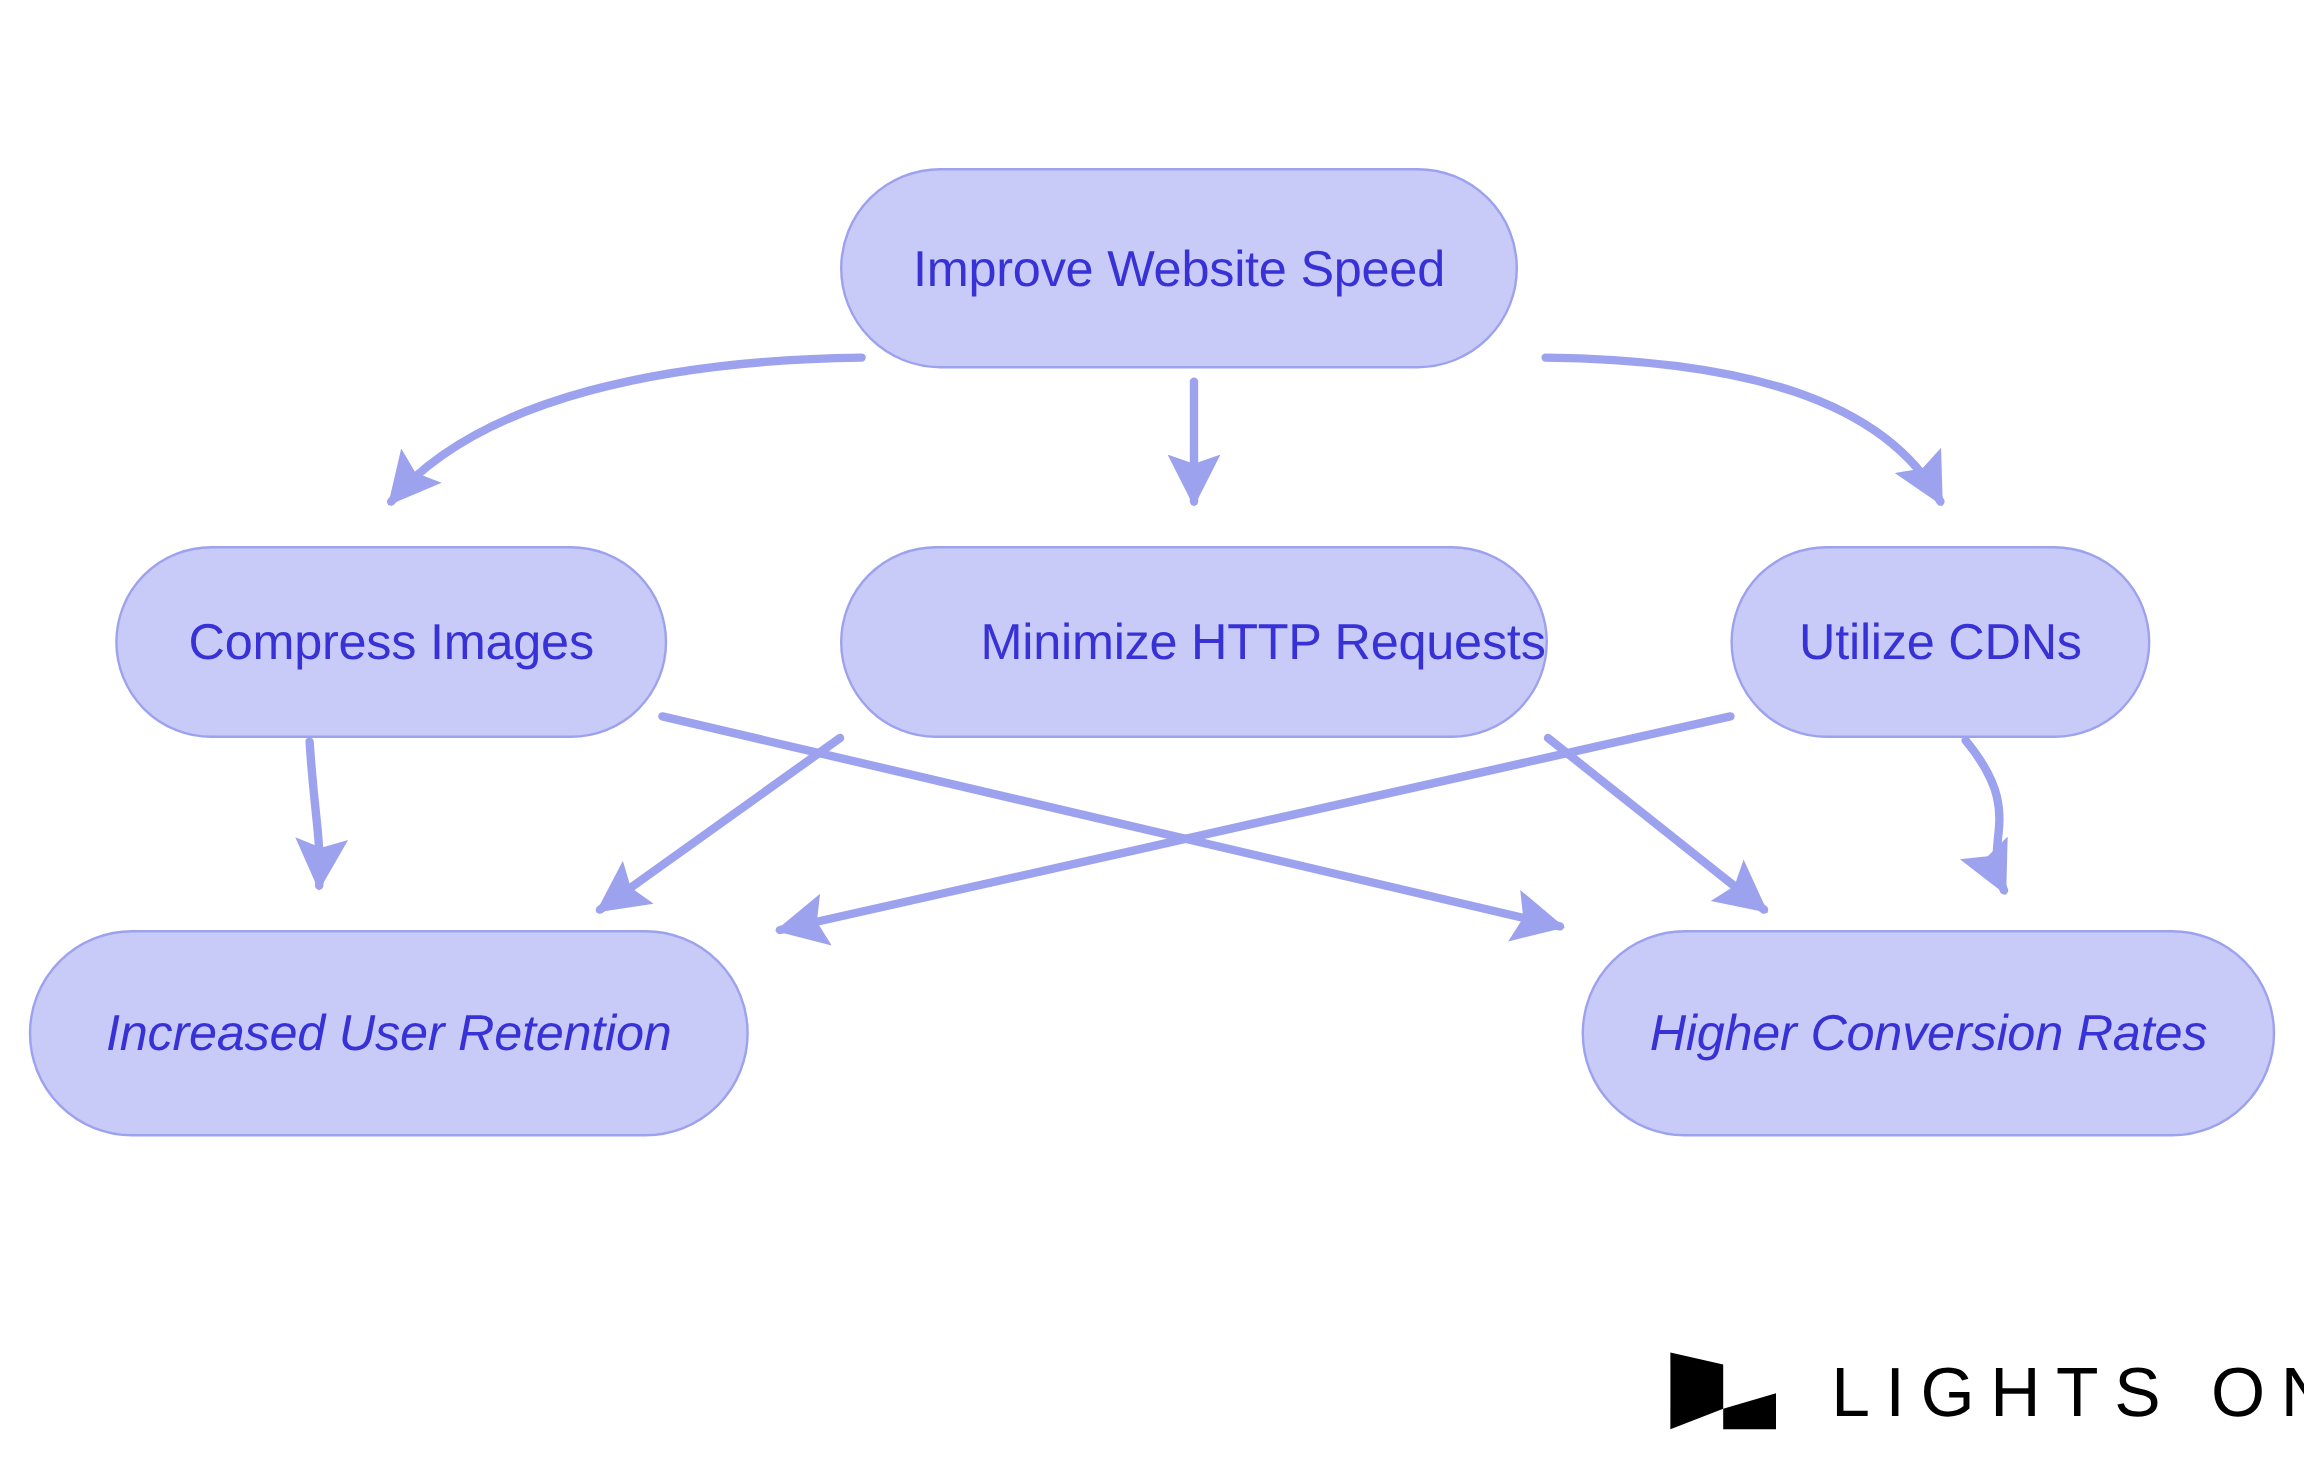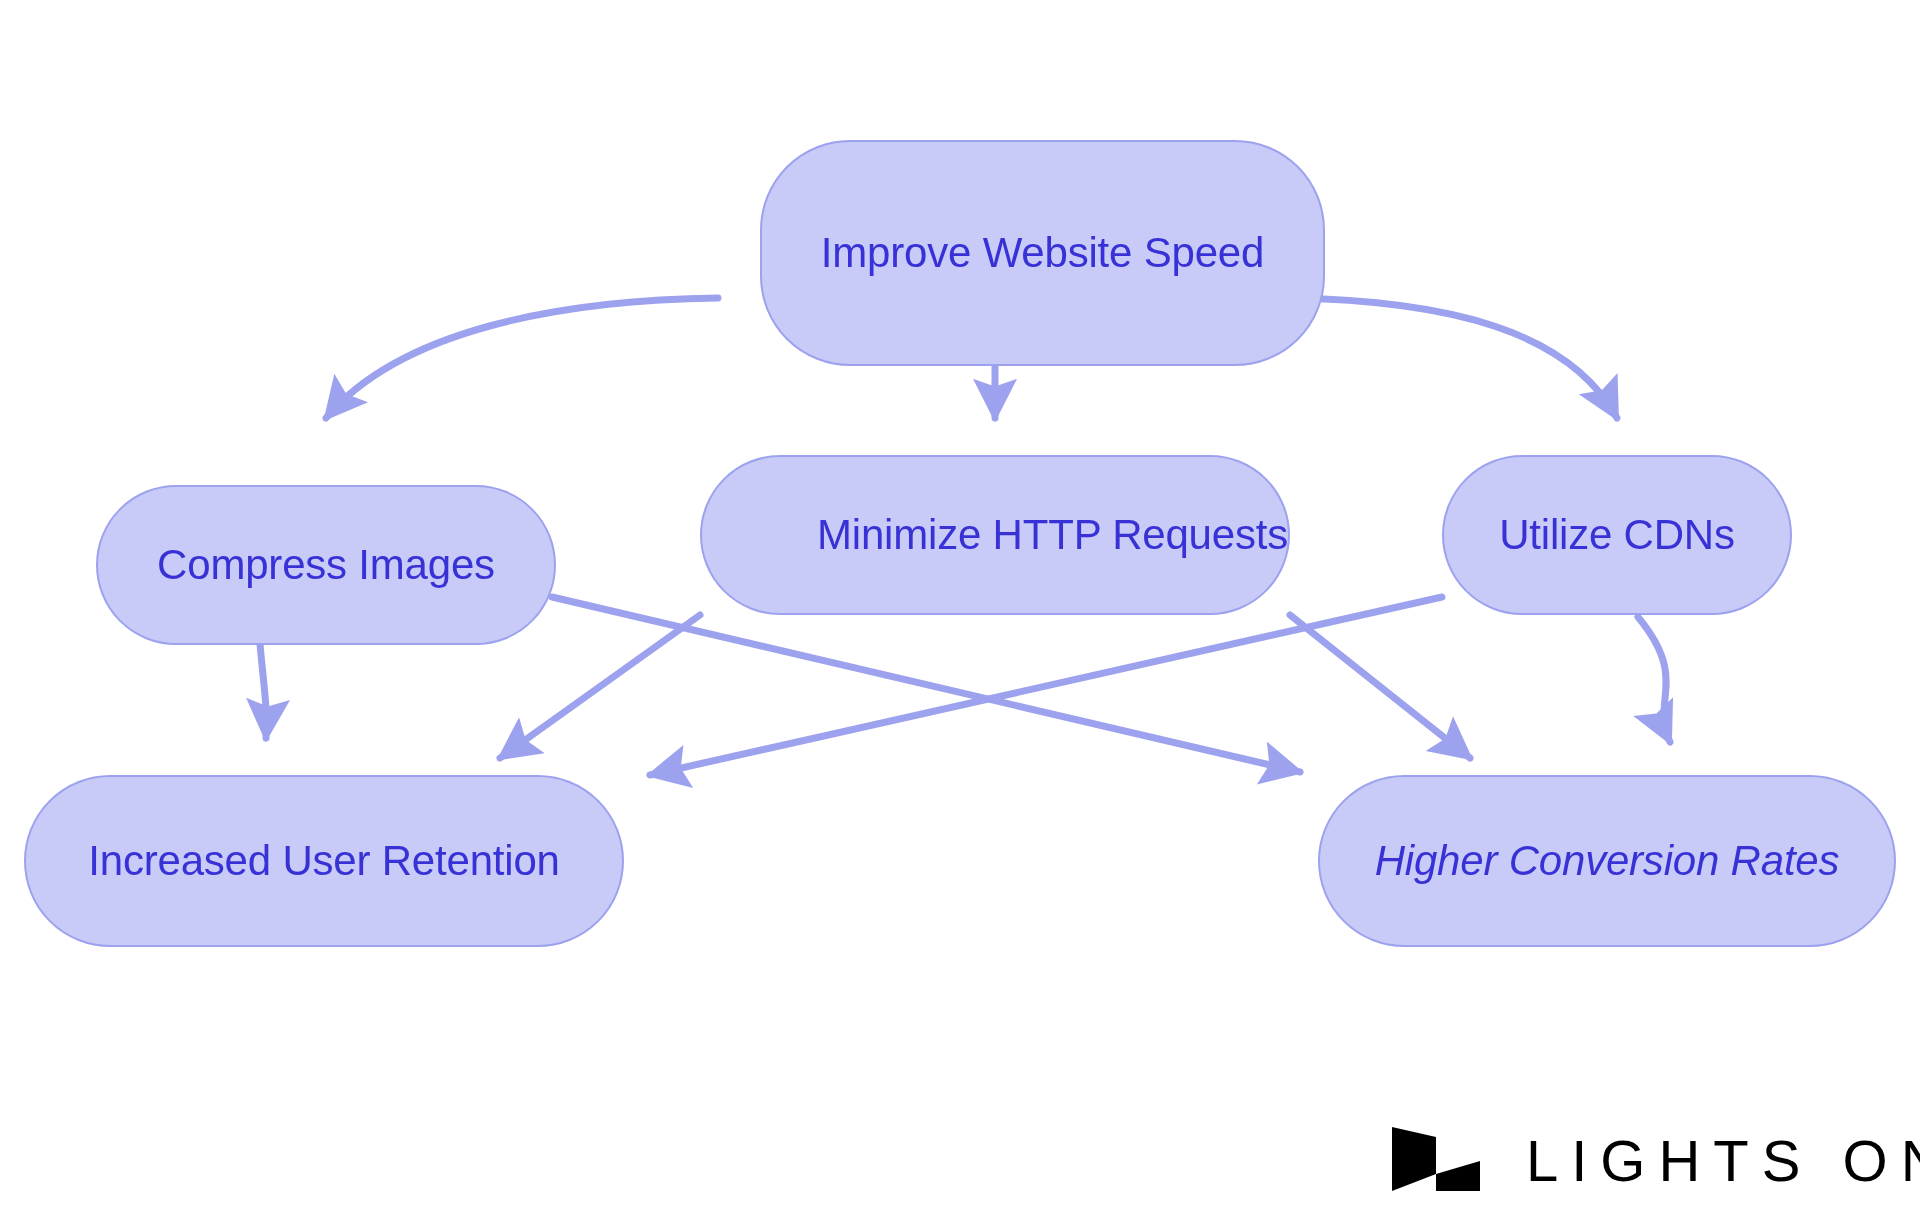--- a/index.html
+++ b/index.html
@@ -92,37 +92,37 @@
       <path d="M 700,615 L 500,758" marker-end="url(#ah)"></path>
 
       <path d="M 1290,615 L 1470,758" marker-end="url(#ah)"></path>
 
       <path d="M 1442,597 L 650,775" marker-end="url(#ah)"></path>
 
       <path d="M 1638,617 C 1690,680 1650,700 1670,742" marker-end="url(#ah)"></path>
     </g>
   </svg>
 
-  <div class="node" style="left:760px; top:140px; width:565px; height:226px;">
+  <div class="node" style="left:700px; top:140px; width:565px; height:167px;">
     <span class="node-label">Improve Website Speed</span>
   </div>
 
-  <div class="node" style="left:96px; top:455px; width:460px; height:160px;margin-top:30px;">
+  <div class="node" style="left:96px; top:455px; width:460px; height:160px;">
     <span class="node-label">Compress Images</span>
   </div>
 
   <div class="node" style="left:700px; top:455px; width:590px; height:160px;justify-content:flex-end;">
     <span class="node-label">Minimize HTTP Requests</span>
   </div>
 
   <div class="node" style="left:1442px; top:455px; width:350px; height:160px;align-items:center;">
     <span class="node-label">Utilize CDNs</span>
   </div>
 
-  <div class="node" style="left:24px; top:775px; width:600px; height:172px;">
+  <div class="node" style="left:24px; top:775px; width:600px; height:172px;font-style:italic;">
     <span class="node-label">Increased User Retention</span>
   </div>
 
   <div class="node" style="left:1318px; top:775px; width:578px; height:172px;font-style:italic;">
     <span class="node-label">Higher Conversion Rates</span>
   </div>
 
   <div class="logo" style="left:1388px; top:1125px;">
     <svg class="logo-mark" width="104" height="72" viewBox="0 0 104 72">
       <path d="M4,2 L48,12 L48,49 L4,66 Z" fill="#000000"></path>

